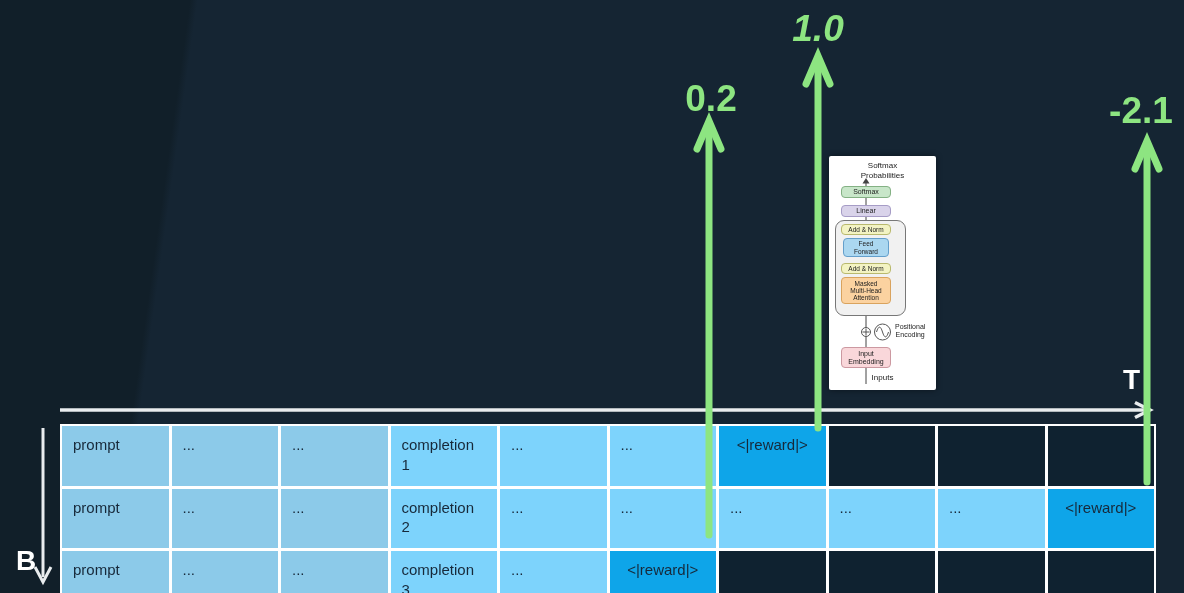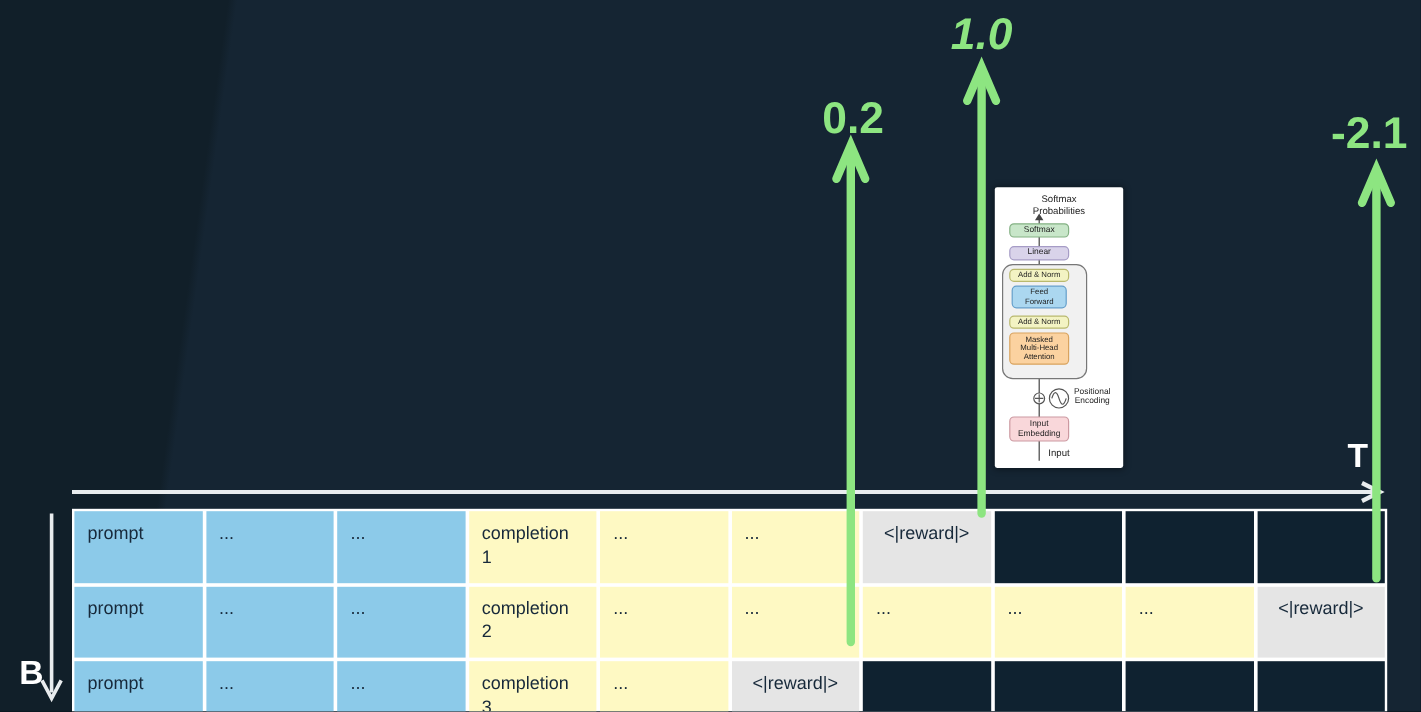--- a/index.html
+++ b/index.html
@@ -17,22 +17,22 @@
   .tok-grid{
     left:60px;top:424px;width:1096px;height:189px;
     display:grid;grid-template-columns:repeat(10,1fr);grid-template-rows:repeat(3,1fr);
     gap:3px;padding:2px;background:#ffffff;box-sizing:border-box;
   }
   .cell{
     padding:9px 4px 0 11px;font-size:15px;line-height:1.32;color:#17293a;
     white-space:pre-line;overflow:hidden;box-sizing:border-box;
   }
   .cell[data-type="blue"]{background:#8ccae9;}
-  .cell[data-type="yellow"]{background:#fef9c3;}
-  .cell[data-type="green"]{background:#e5e5e5;text-align:center;padding-left:2px;padding-right:2px;}
+  .cell[data-type="yellow"]{background:#7dd3fc;}
+  .cell[data-type="green"]{background:#0ea5e9;text-align:center;padding-left:2px;padding-right:2px;}
   .cell[data-type="empty"]{background:#0f2230;}
   
   .tcard{left:829px;top:156px;width:107px;height:234px;background:#ffffff;border-radius:2px;
          box-shadow:0 0 6px rgba(0,0,0,.45);}
   .tcard .lbl{position:absolute;color:#1c1c1c;text-align:center;white-space:pre-line;line-height:1.2;}
   .tbox{position:absolute;border:1px solid #888;border-radius:4px;box-sizing:border-box;
         display:flex;align-items:center;justify-content:center;text-align:center;
         color:#1c1c1c;white-space:pre-line;line-height:1.1;}
   .t-output{left:0;right:0;top:5px;font-size:8px;}
   .t-softmax{left:12px;top:30px;width:50px;height:12px;font-size:7px;background:#c8e6c9;border-color:#84b184;}
@@ -113,21 +113,21 @@
     <div class="tbox t-ff">Feed
 Forward</div>
     <div class="tbox t-addnorm2">Add &amp; Norm</div>
     <div class="tbox t-mha">Masked
 Multi-Head
 Attention</div>
     <div class="lbl t-pos">Positional
 Encoding</div>
     <div class="tbox t-emb">Input
 Embedding</div>
-    <div class="lbl t-inputs">Input</div>
+    <div class="lbl t-inputs">Inputs</div>
   </div>
 
   <svg class="abs" style="left:0;top:0;" width="1184" height="593" viewBox="0 0 1184 593">
 
     <g stroke="#e9ecee" stroke-width="3.5" fill="none">
       <line x1="60" y1="410" x2="1147" y2="410"></line>
       <path d="M1135,402.5 L1150,410 L1135,417.5"></path>
     </g>
 
     <g stroke="#e9ecee" stroke-width="3" fill="none">

